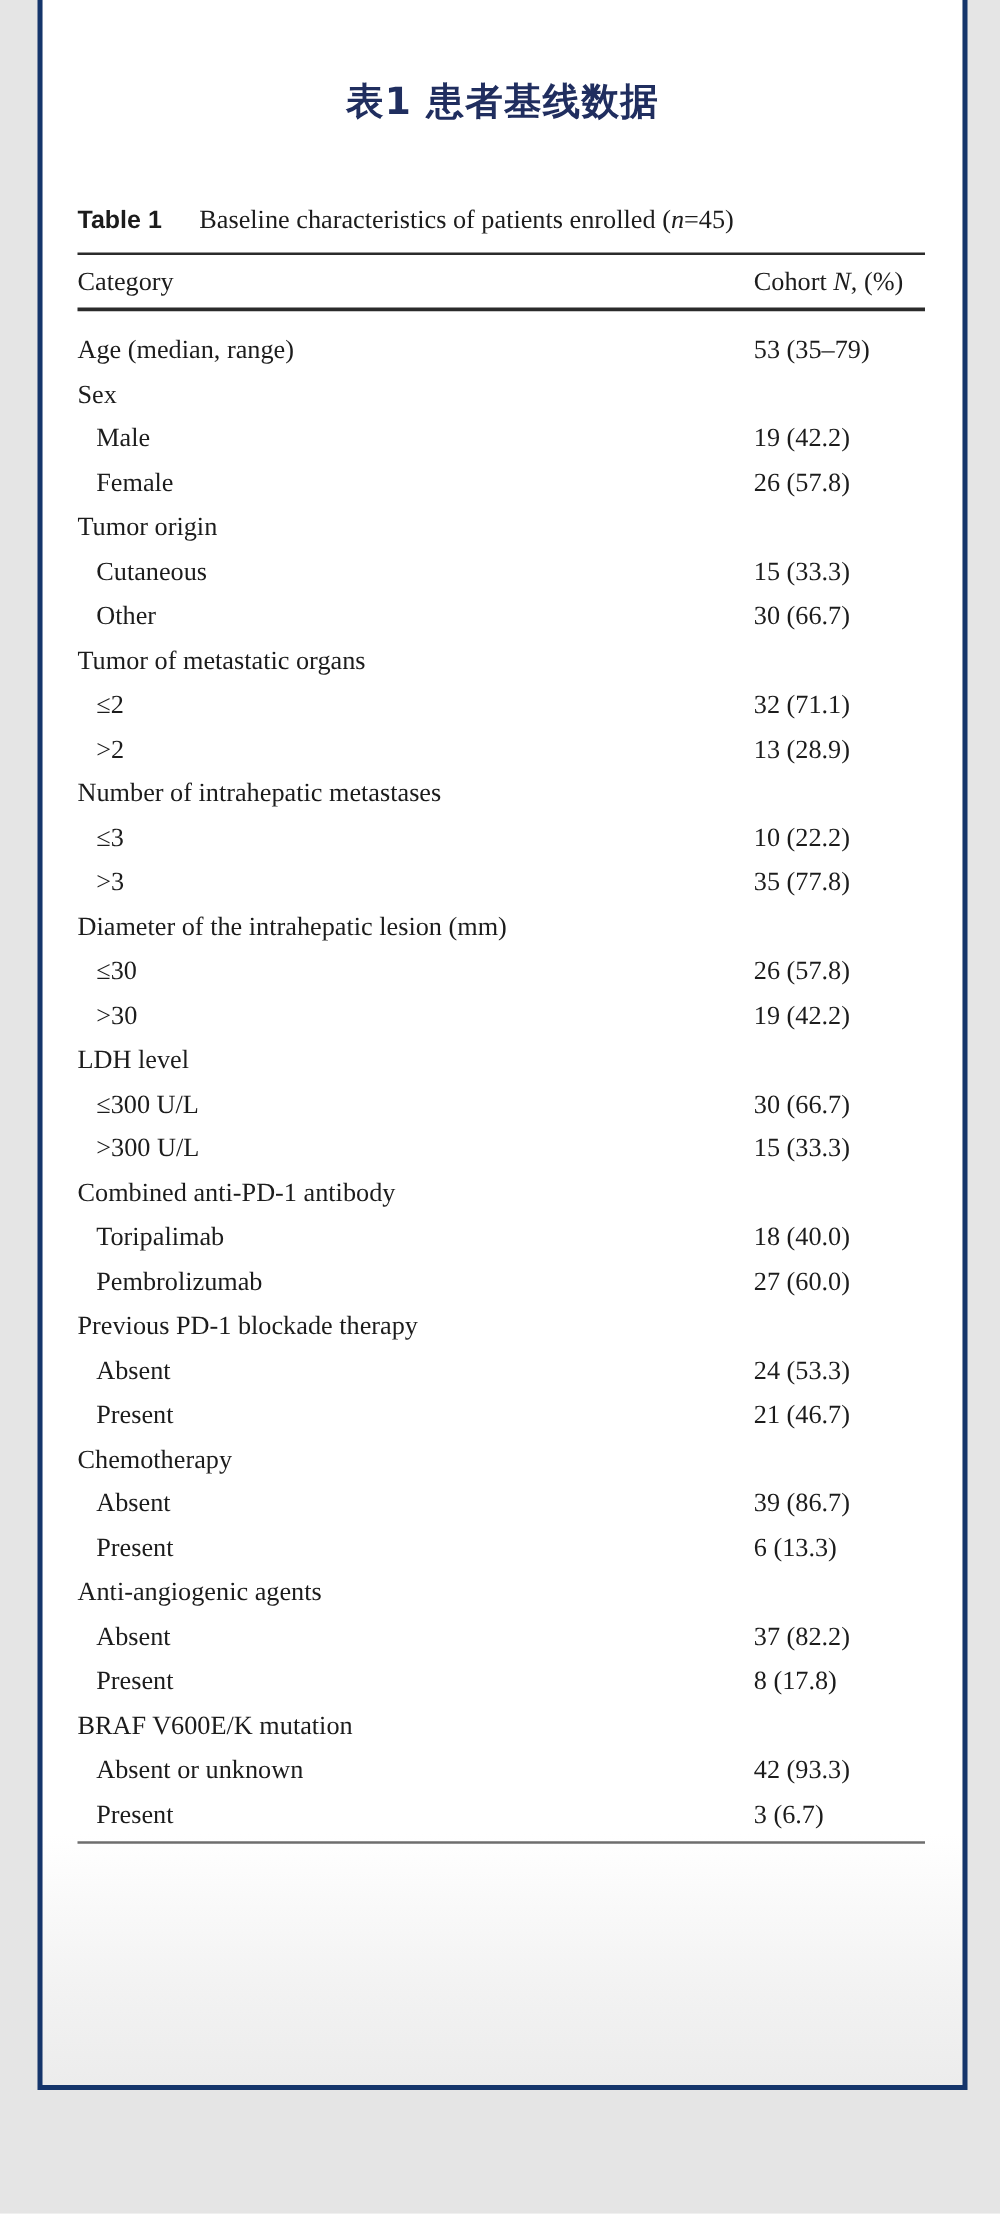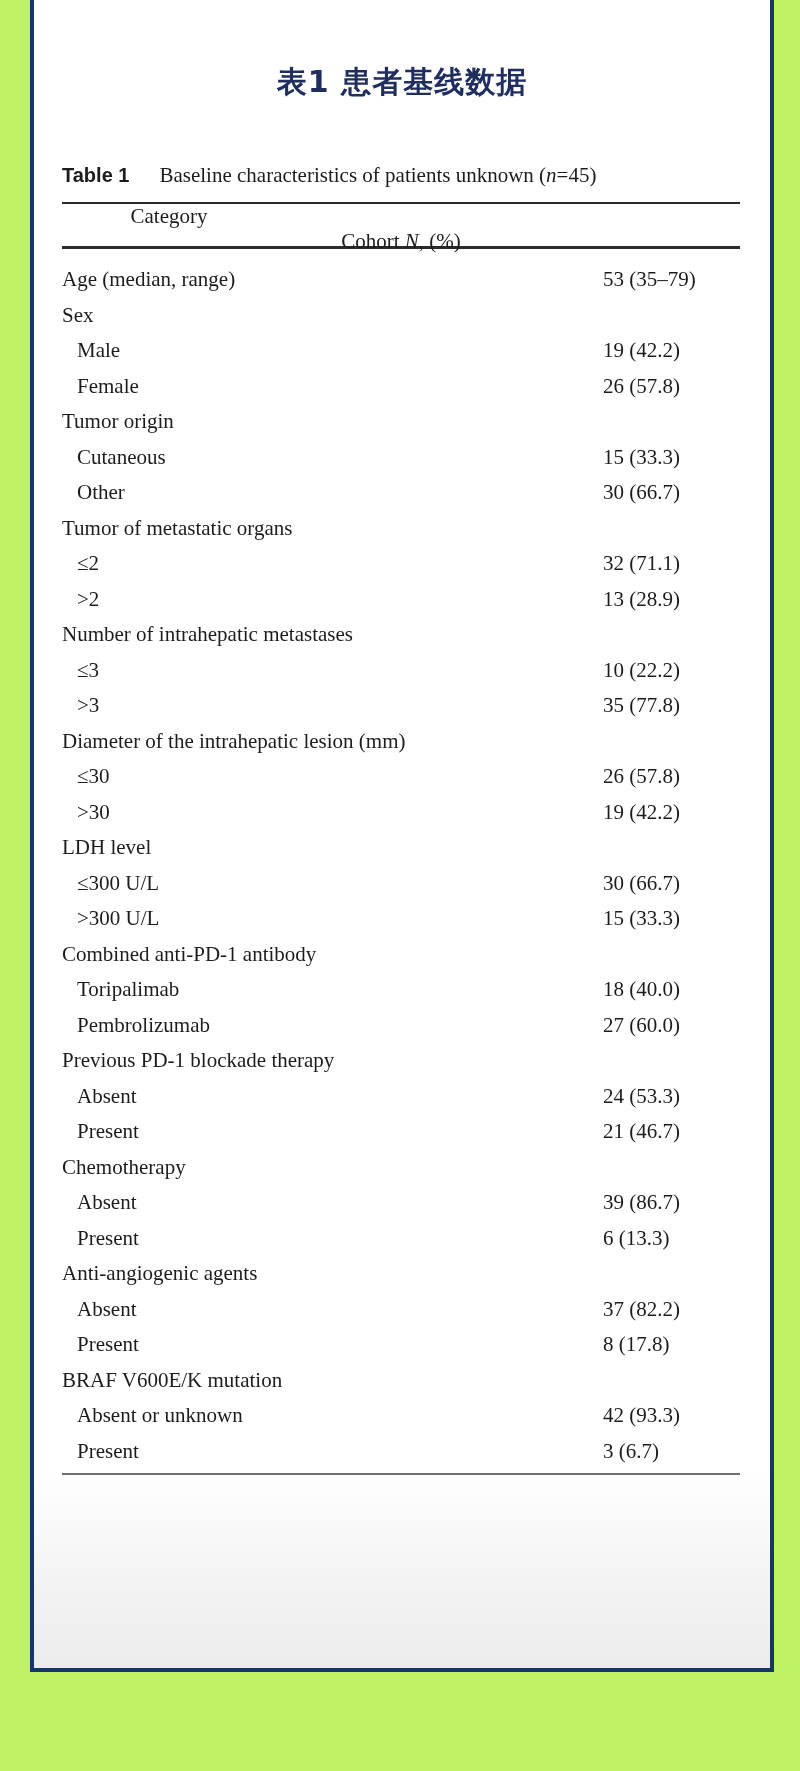--- a/index.html
+++ b/index.html
@@ -6,21 +6,21 @@
     margin: 0;
     padding: 0;
     background: #ffffff;
     font-family: "Liberation Serif", serif;
   }
   .canvas {
     position: relative;
     width: 800px;
     height: 1771px;
     overflow: hidden;
-    background: #bef264;
+    background: #e5e5e5;
   }
   .frame {
     position: absolute;
     left: 30px;
     top: -10px;
     width: 744px;
     height: 1682px;
     box-sizing: border-box;
     border: 4px solid #15356b;
     background: linear-gradient(to bottom, #ffffff 0%, #ffffff 88%, #f3f3f3 95%, #ececec 100%);
@@ -63,21 +63,20 @@
     color: #1c1c1c;
     font-size: 21px;
   }
   .thead {
     box-sizing: border-box;
     height: 47px;
     border-top: 2px solid #2b2b2b;
     border-bottom: 3px solid #2b2b2b;
     display: flex;
     align-items: center;
-    flex-direction: column;
   }
   .tbody {
     padding: 13px 0 4px 0;
     border-bottom: 2px solid #6e6e6e;
   }
   .trow {
     height: 35.5px;
     display: flex;
     align-items: center;
   }
@@ -92,21 +91,21 @@
 </style>
 </head>
 <body>
 
 <div class="canvas">
   <div class="frame">
 
     <div class="title-zh">表1 患者基线数据</div>
 
     <div class="caption">
-      <span class="cap-label">Table 1</span><span>Baseline characteristics of patients unknown (</span><span class="ital">n</span><span>=45)</span>
+      <span class="cap-label">Table 1</span><span>Baseline characteristics of patients enrolled (</span><span class="ital">n</span><span>=45)</span>
     </div>
 
     <div class="table-wrap">
       <div class="thead">
         <span class="cell-label">Category</span>
         <span class="cell-value"><span>Cohort </span><span class="ital">N</span><span>, (%)</span></span>
       </div>
       <div class="tbody" id="table-body">
           <div class="trow">
             <span class="cell-label">Age (median, range)</span>

